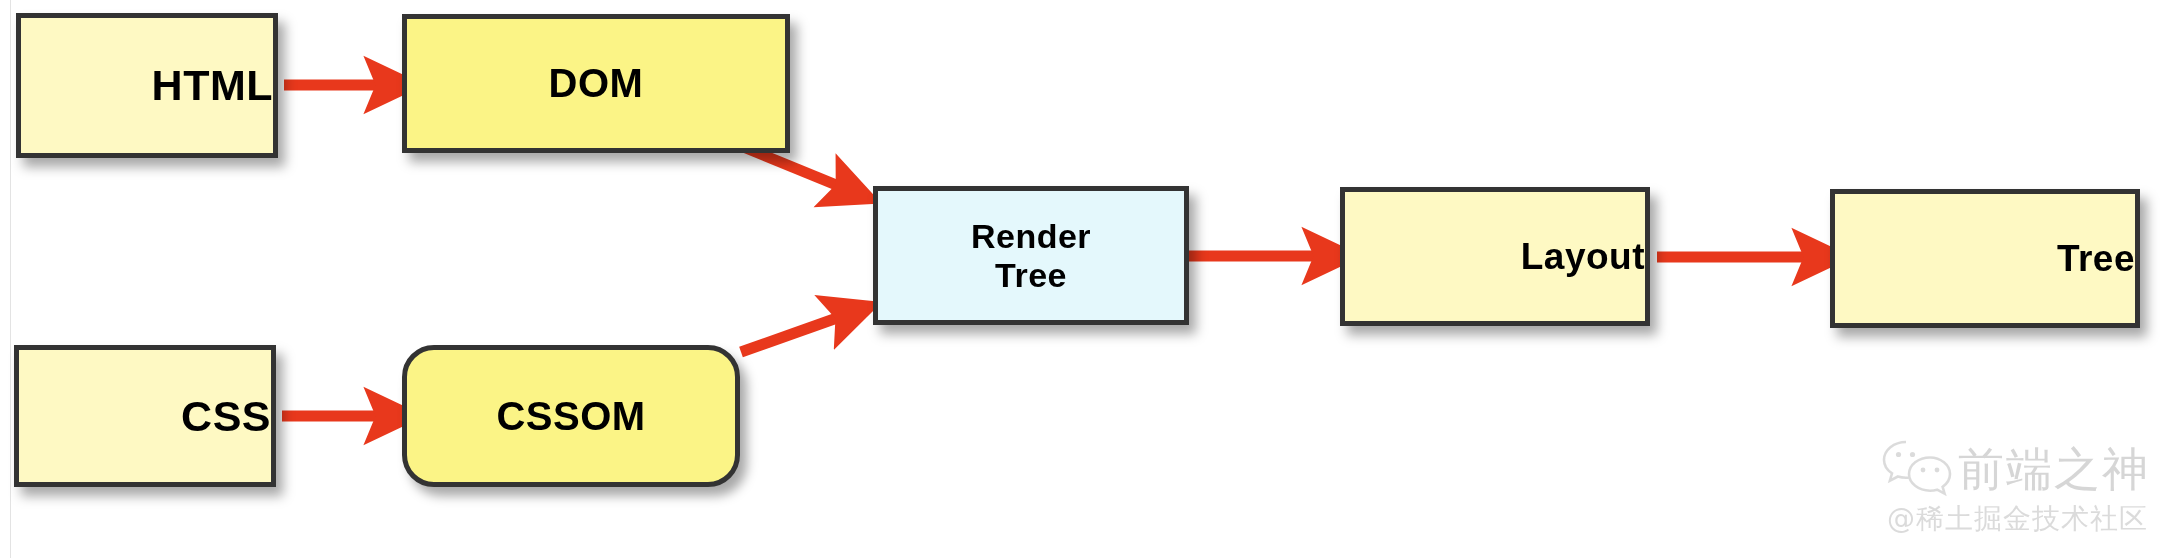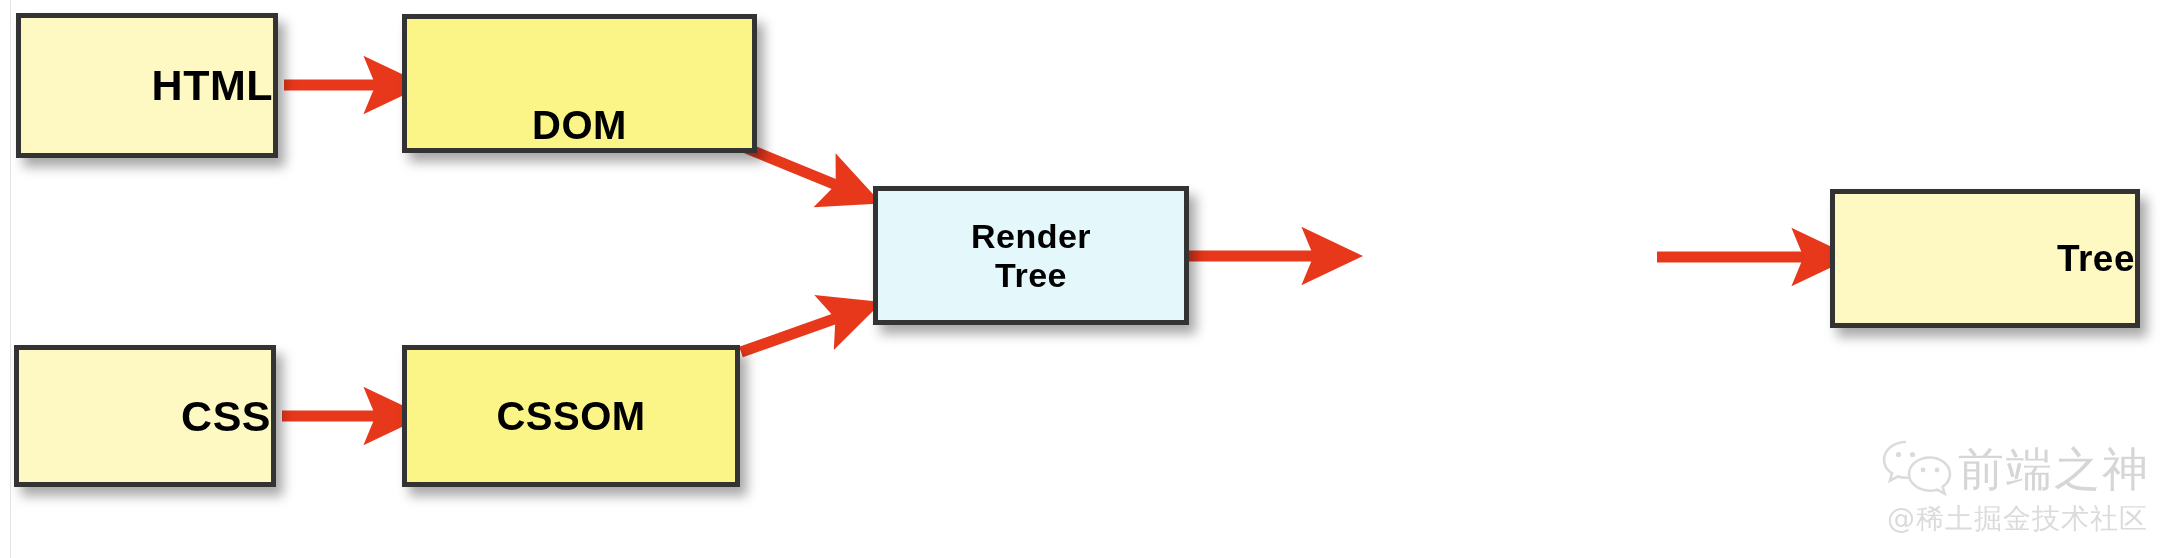--- a/index.html
+++ b/index.html
@@ -47,23 +47,23 @@
     line-height: 1.12;
     white-space: pre-line;
   }
 
   .fill-gray   { background: #fef9c3; justify-content: flex-end; }
   .fill-yellow { background: #fbf486; }
   .fill-cyan   { background: #e4f8fc; margin-left: 17px; }
 
   
   #node-html   { left: 16px;   top: 13px;  width: 262px; height: 145px; font-size: 43px; }
-  #node-dom    { left: 402px;  top: 14px;  width: 355px; height: 139px; font-size: 40px; align-items: flex-end; }
+  #node-dom    { left: 402px;  top: 14px;  width: 388px; height: 139px; font-size: 40px; }
   #node-css    { left: 14px;   top: 345px; width: 262px; height: 142px; font-size: 43px; }
-  #node-cssom  { left: 402px;  top: 345px; width: 338px; height: 142px; font-size: 40px; }
+  #node-cssom  { left: 402px;  top: 345px; width: 338px; height: 142px; font-size: 40px; border-radius: 32px; }
   #node-render { left: 856px;  top: 186px; width: 316px; height: 139px; font-size: 34px; }
   #node-layout { left: 1340px; top: 187px; width: 310px; height: 139px; font-size: 37px; }
   #node-paint  { left: 1830px; top: 189px; width: 310px; height: 139px; font-size: 37px; }
 
   
   #arrow-layer {
     position: absolute;
     left: 0;
     top: 0;
     width: 2166px;
@@ -143,20 +143,23 @@
 
   <div class="node fill-yellow" id="node-cssom">
     <span class="label">CSSOM</span>
   </div>
 
   <div class="node fill-cyan" id="node-render">
     <span class="label">Render
 Tree</span>
   </div>
 
+  <div class="node fill-gray" id="node-layout">
+    <span class="label">Layout</span>
+  </div>
 
   <div class="node fill-gray" id="node-paint">
     <span class="label">Tree</span>
   </div>
 
   <div id="watermark">
     <div class="wm-top">
       <svg class="wm-icon" width="78" height="62" viewBox="0 0 78 62" xmlns="http://www.w3.org/2000/svg">
         <g fill="none" stroke="#a8a8a8" stroke-width="2.6">
           <path d="M26 4C13.8 4 4 12 4 21.8c0 5.5 3.1 10.4 8 13.6l-2.1 7.3 8-4.2c2.5 .8 5.2 1.2 8.1 1.2 1.1 0 2.2-.06 3.2-.2"></path>

